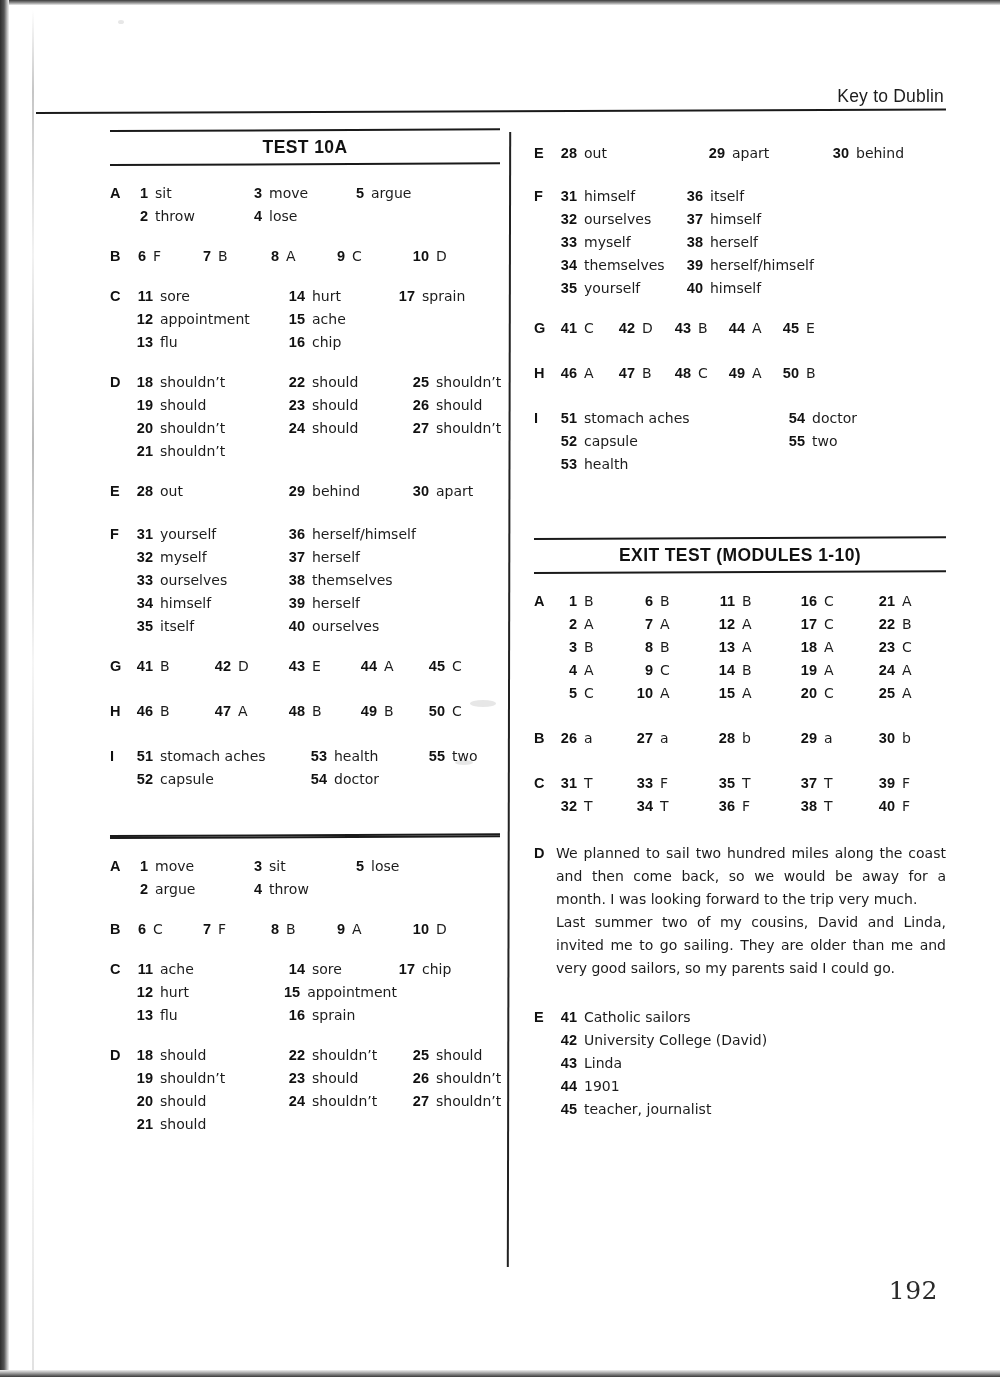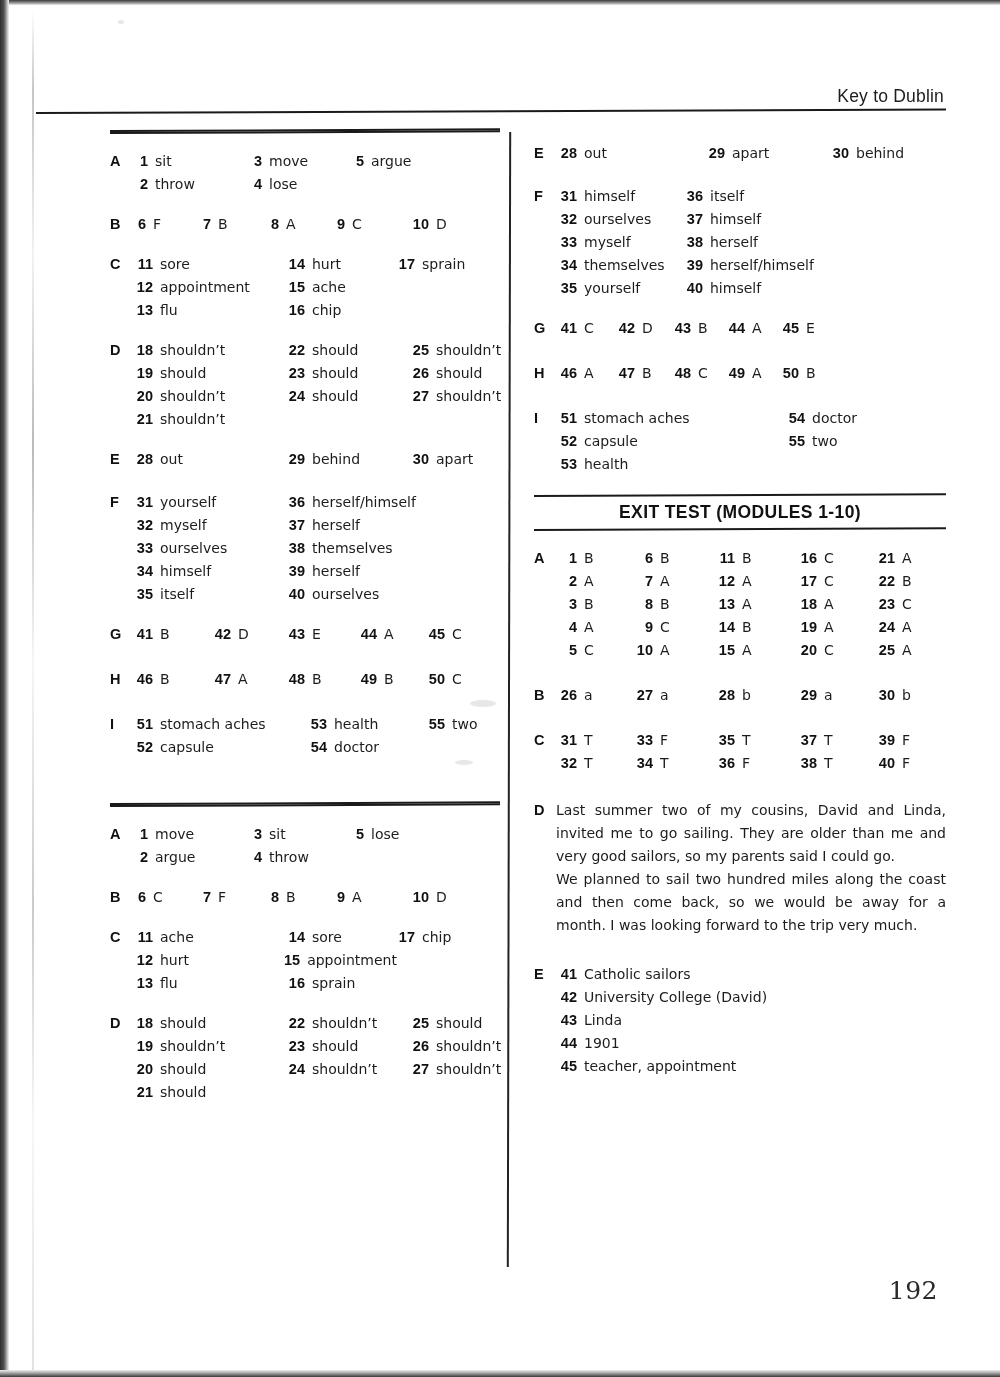--- a/index.html
+++ b/index.html
@@ -213,20 +213,21 @@
     <div class="header-title">Key to Dublin</div>
     <div class="header-rule"></div>
   </div>
 
   <div class="divider"></div>
 
   <div class="col col-left">
 
     <div class="test-banner">
       <div class="rule"></div>
+      <div class="title">TEST 10A</div>
       <div class="rule bottom"></div>
     </div>
 
     <div class="section">
       <div class="sec-letter">A</div>
       <div class="sec-body">
         <div class="ans-col" style="width:116px">
           <div class="ans">
               <span class="num" style="width:16px">1</span>
               <span class="val">sit</span>
@@ -899,21 +900,21 @@
               <span class="val">doctor</span>
             </div>
           <div class="ans">
               <span class="num" style="width:21px">55</span>
               <span class="val">two</span>
             </div>
         </div>
       </div>
     </div>
 
-    <div class="test-banner" style="margin-top:19px">
+    <div class="test-banner" style="margin-top:62px">
       <div class="rule"></div>
       <div class="title">EXIT TEST (MODULES 1-10)</div>
       <div class="rule bottom"></div>
     </div>
 
     <div class="section" style="margin-bottom:22px">
       <div class="sec-letter">A</div>
       <div class="sec-body">
         <div class="ans-col" style="width:76px">
           <div class="ans">
@@ -1116,22 +1117,22 @@
               <span class="num" style="width:21px">40</span>
               <span class="val">F</span>
             </div>
         </div>
       </div>
     </div>
 
     <div class="para-section" style="margin-bottom:26px">
       <div class="sec-letter">D</div>
       <div class="para-body">
+        <p>We planned to sail two hundred miles along the coast and then come back, so we would be away for a month. I was looking forward to the trip very much.</p>
         <p>Last summer two of my cousins, David and Linda, invited me to go sailing. They are older than me and very good sailors, so my parents said I could go.</p>
-        <p>We planned to sail two hundred miles along the coast and then come back, so we would be away for a month. I was looking forward to the trip very much.</p>
       </div>
     </div>
 
     <div class="section" style="margin-bottom:0">
       <div class="sec-letter">E</div>
       <div class="sec-body">
         <div class="ans-col">
           <div class="ans">
               <span class="num" style="width:21px">41</span>
               <span class="val">Catholic sailors</span>
@@ -1143,21 +1144,21 @@
           <div class="ans">
               <span class="num" style="width:21px">43</span>
               <span class="val">Linda</span>
             </div>
           <div class="ans">
               <span class="num" style="width:21px">44</span>
               <span class="val">1901</span>
             </div>
           <div class="ans">
               <span class="num" style="width:21px">45</span>
-              <span class="val">teacher, appointment</span>
+              <span class="val">teacher, journalist</span>
             </div>
         </div>
       </div>
     </div>
 
   </div>
 
   <div class="page-number">192</div>
 
 </div>

